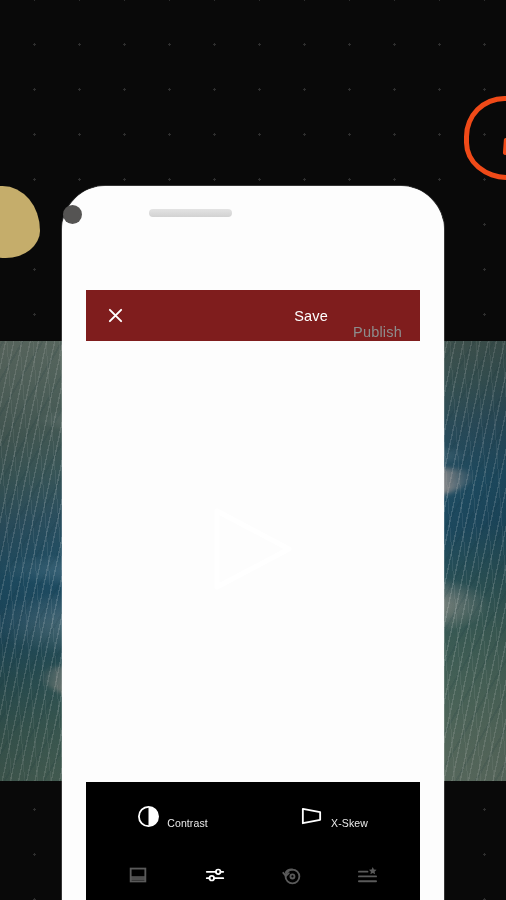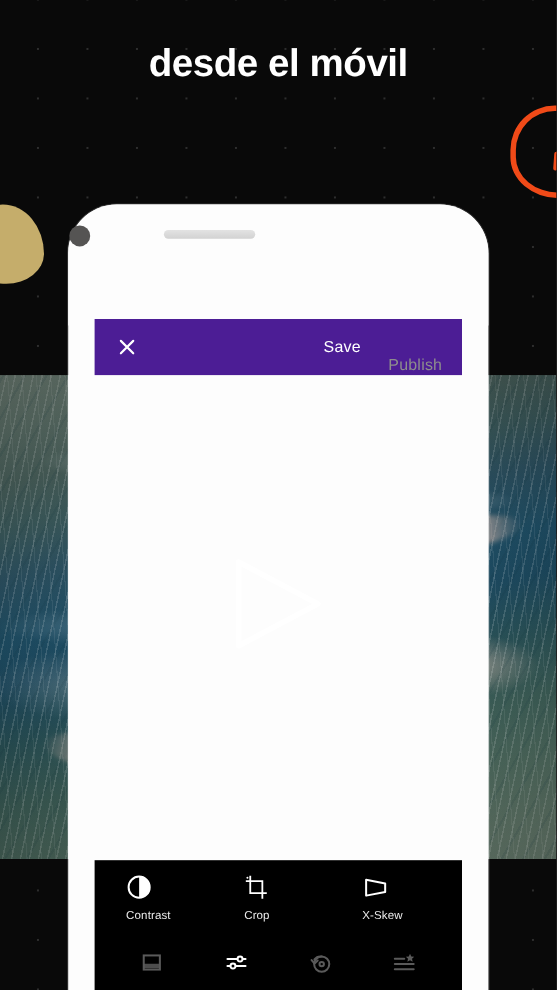--- a/index.html
+++ b/index.html
@@ -214,21 +214,21 @@
   #app {
     position:absolute;
     left:86px; top:290px;
     width:334px; height:610px;
     z-index:5;
     display:flex;
     flex-direction:column;
   }
   #topbar {
     height:51px;
-    background:#4c1d95;
+    background:#7f1d1d;
     display:flex;
     align-items:center;
     padding:0 18px;
     flex:0 0 auto;
   }
   #close-btn {
     width:22px; height:22px;
     display:flex; align-items:center; justify-content:center;
     color:#fff;
   }
@@ -248,22 +248,22 @@
     flex:0 0 auto;
     height:68px;
     background:#000;
     display:flex;
     align-items:center;
     justify-content:space-around;
     padding:0 6px;
   }
   .tool {
     display:flex;
-    flex-direction:column;
-    align-items:flex-start;
+    flex-direction:row;
+    align-items:flex-end;
     justify-content:center;
     width:62px;
     gap:7px;
   }
   .tool-ico { height:25px; display:flex; align-items:center; justify-content:center; color:#fff; }
   .tool-ico svg { display:block; }
   .tool-label {
     font-size:10.5px;
     color:#e9e9e9;
     letter-spacing:.1px;
@@ -290,21 +290,20 @@
 </head>
 <body>
 
 <div id="screen">
 
   <div id="dot-grid"></div>
   <div class="deco-gold"></div>
   <div class="deco-ring"></div>
 
   <h1 id="headline">
-    <span>desde el móvil</span>
   </h1>
 
   <div id="photo-bleed">
     <div class="water"></div>
     <div class="ripples"></div>
     <div class="foam"></div>
     <div class="arm-r"></div>
     <div class="skin-body"></div>
     <div class="hair"></div>
     <div class="skin-face"></div>
@@ -347,30 +346,20 @@
         <div class="tool-ico">
           <svg width="23" height="23" viewBox="0 0 24 24">
             <circle cx="12" cy="12" r="10" fill="none" stroke="#fff" stroke-width="1.9"></circle>
             <path d="M12 2 A10 10 0 0 1 12 22 Z" fill="#fff"></path>
           </svg>
         </div>
         <div class="tool-label">Contrast</div>
       </div>
 
 
-      <div class="tool">
-        <div class="tool-ico">
-          <svg width="22" height="23" viewBox="0 0 24 24" fill="none" stroke="#fff" stroke-width="1.8" stroke-linecap="square">
-            <path d="M6 1.5 L6 18 L21.5 18"></path>
-            <path d="M2.5 6 L18 6 L18 22.5"></path>
-            <circle cx="3.2" cy="2.6" r="1" fill="#fff" stroke="none"></circle>
-          </svg>
-        </div>
-        <div class="tool-label">Crop</div>
-      </div>
 
       <div class="tool">
         <div class="tool-ico">
           <svg width="25" height="22" viewBox="0 0 26 22" fill="none" stroke="#fff" stroke-width="1.9" stroke-linejoin="round">
             <path d="M4 3.5 L22 7 L22 15 L4 18.5 Z"></path>
           </svg>
         </div>
         <div class="tool-label">X-Skew</div>
       </div>
 

